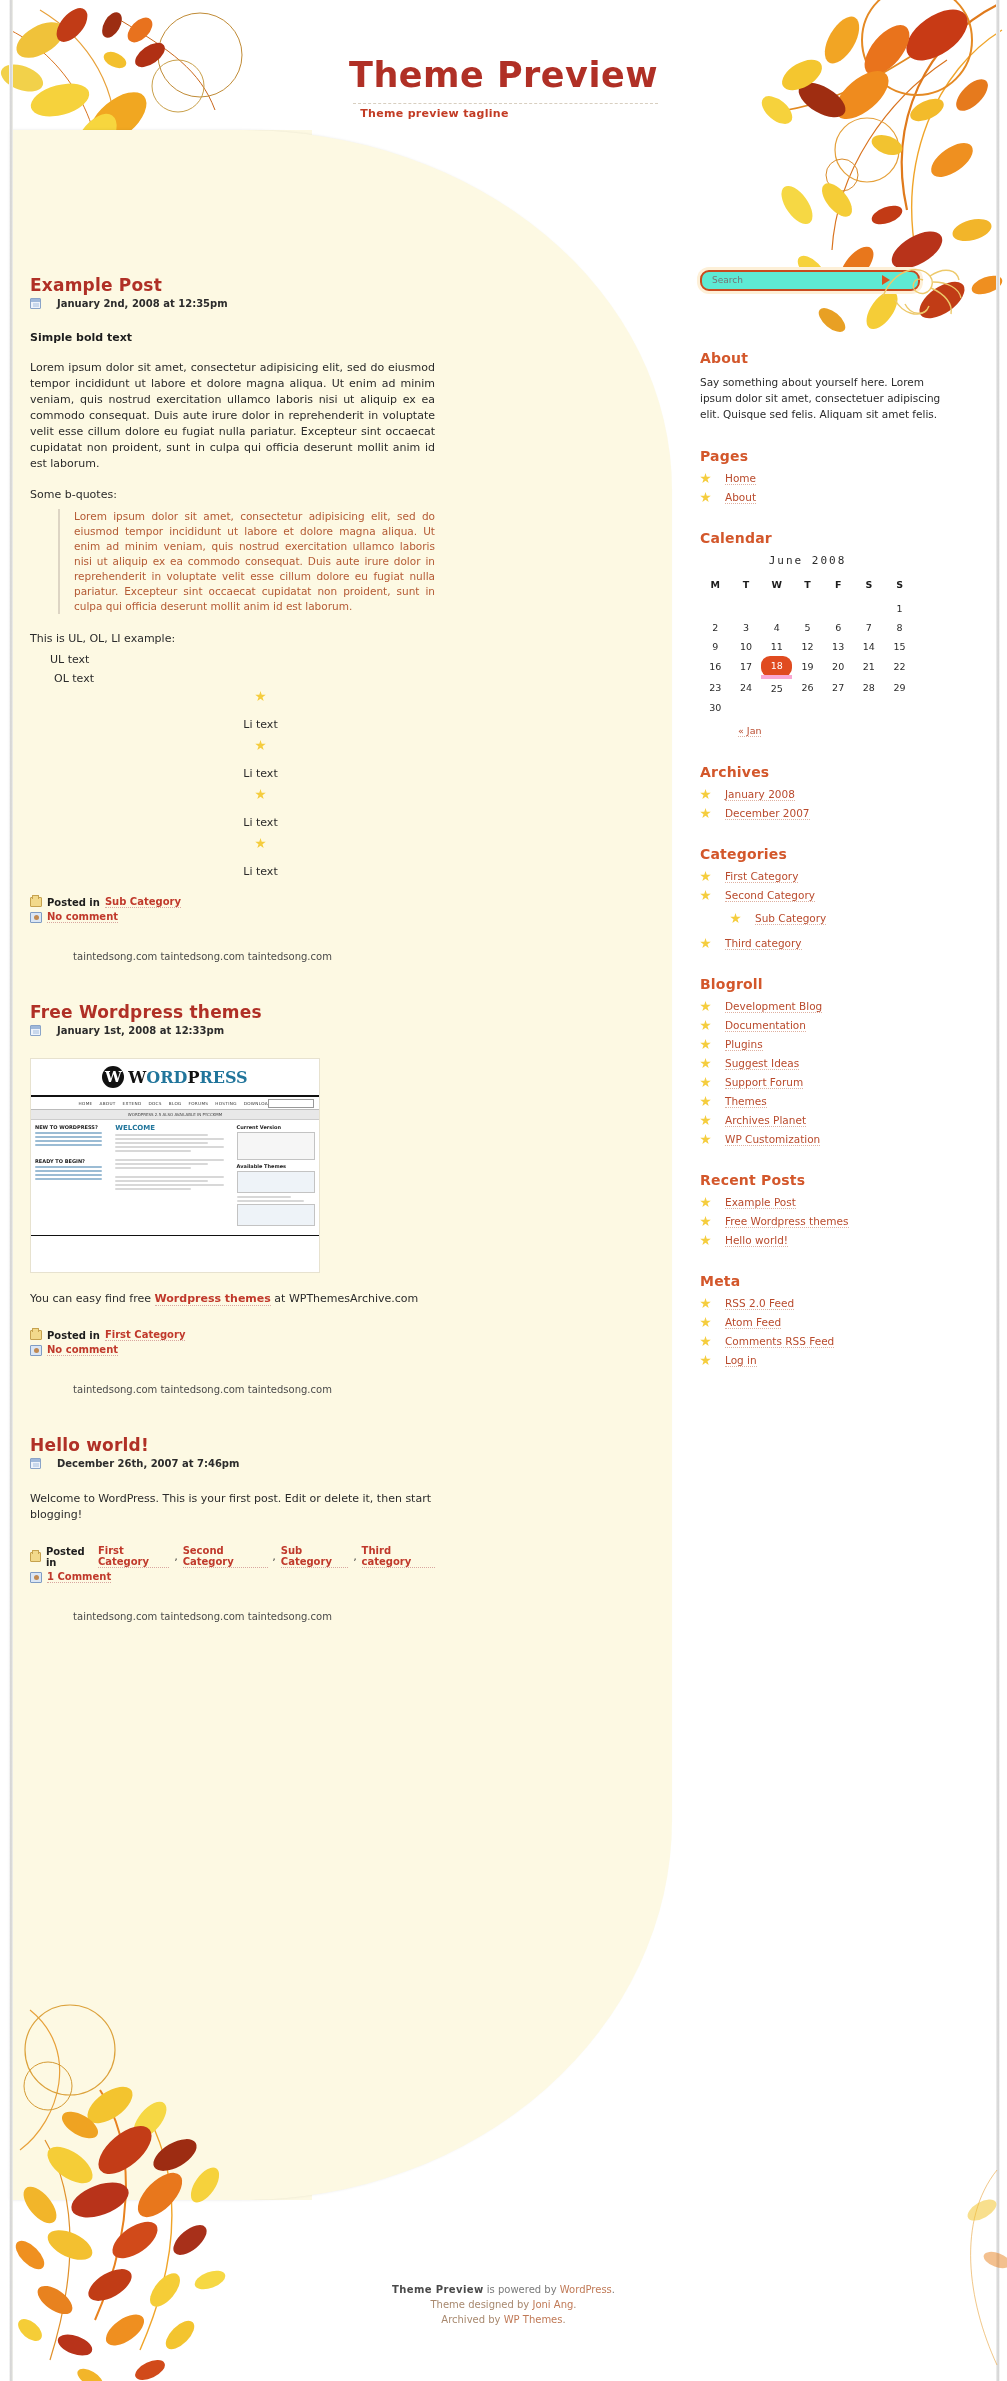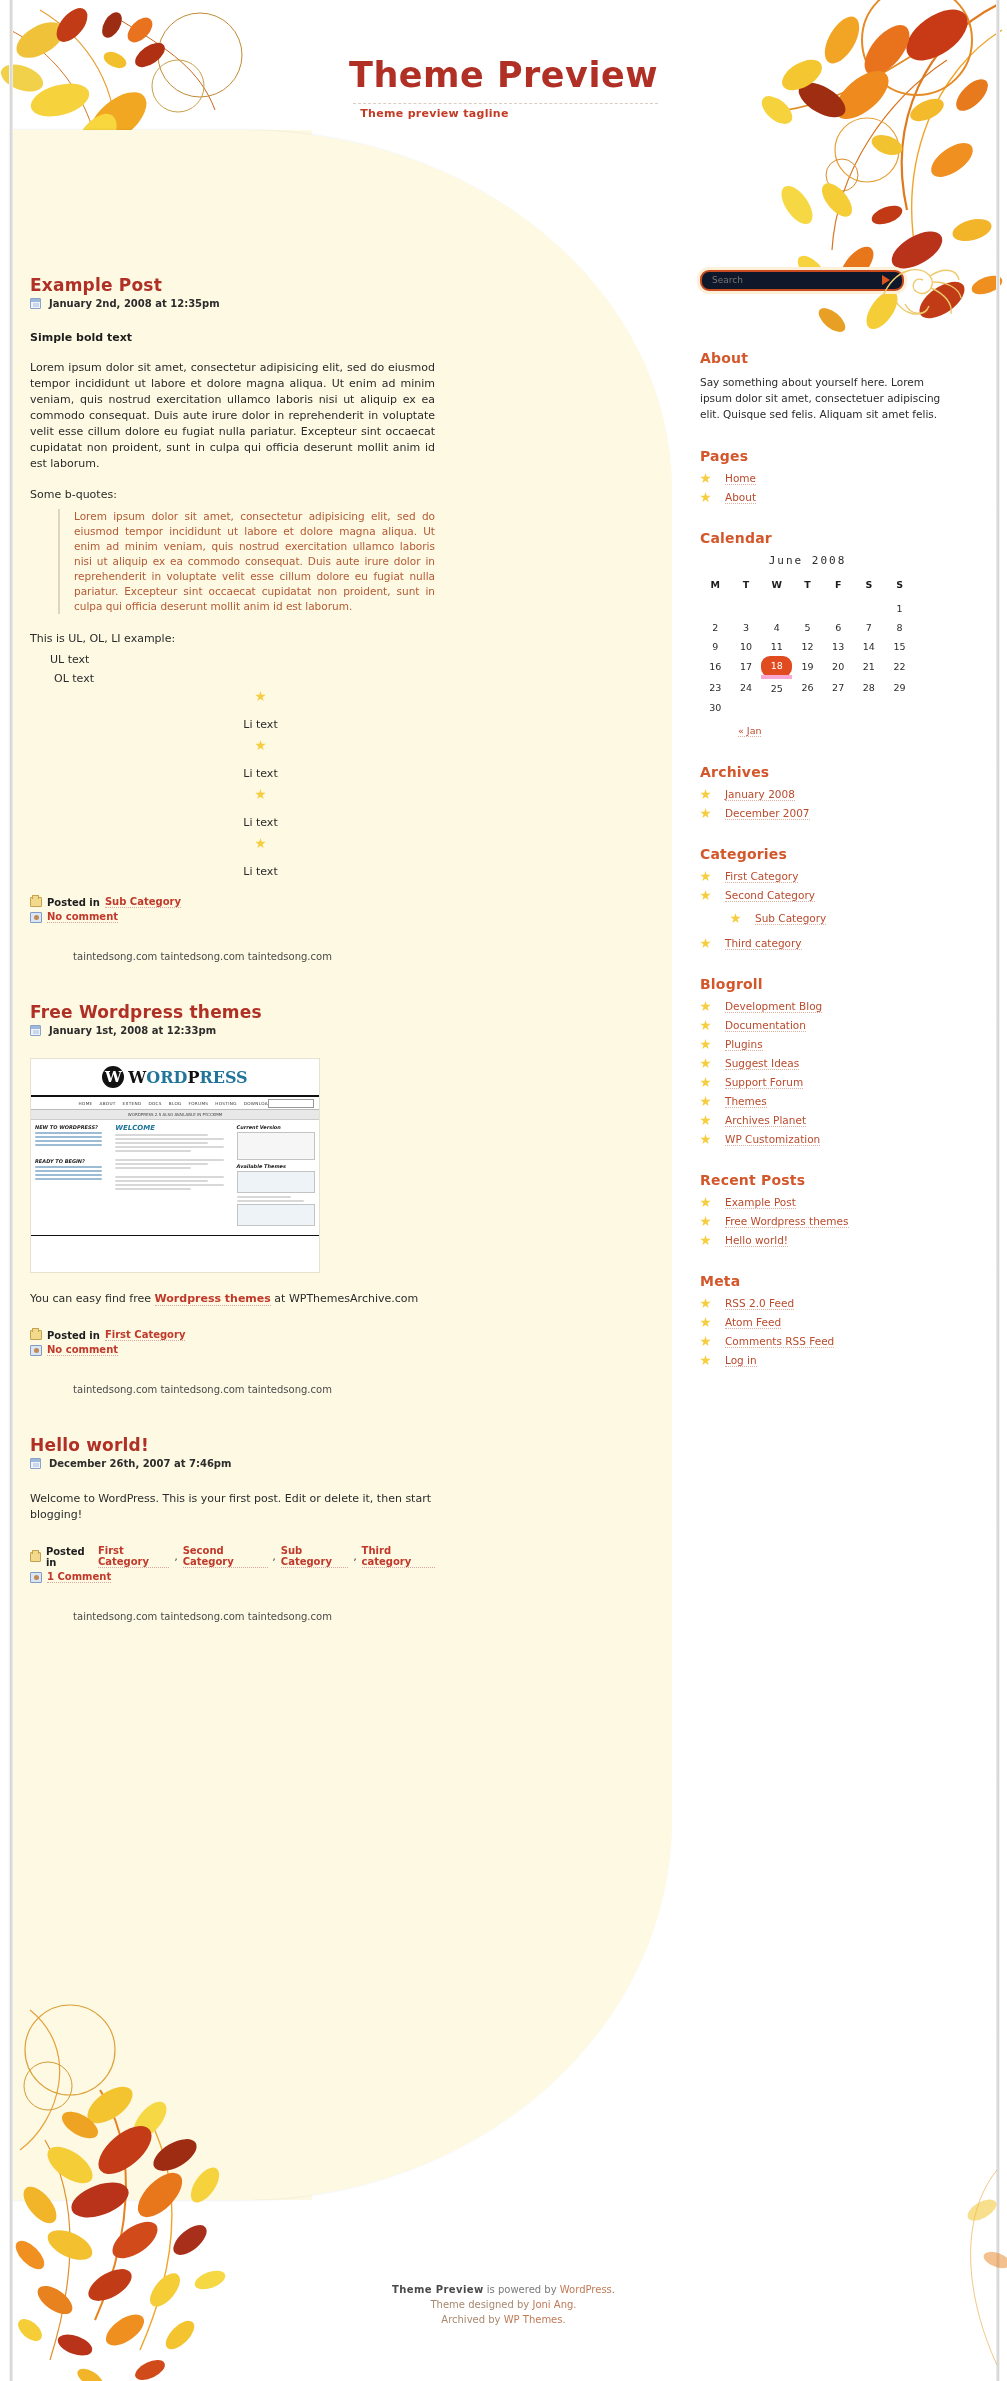--- a/index.html
+++ b/index.html
@@ -63,21 +63,21 @@
   .content{
     position:absolute;left:30px;top:275px;width:405px;
   }
   .post{margin-bottom:0;}
   .post-title{
     font-size:17px;font-weight:bold;color:#b03026;margin:0 0 3px 0;
     letter-spacing:.2px;
   }
   .post-date{
     font-size:10px;font-weight:bold;color:#2c2c2c;
-    display:flex;align-items:center;gap:8px;margin-bottom:22px;
+    display:flex;align-items:center;gap:16px;margin-bottom:22px;
   }
   .ico-cal{
     width:11px;height:11px;display:inline-block;position:relative;
     background:#eef3fb;border:1px solid #8aa4c8;border-radius:1px;
     box-sizing:border-box;
   }
   .ico-cal:before{
     content:"";position:absolute;left:0;top:0;right:0;height:3px;background:#9fb8da;
   }
   .ico-cal:after{
@@ -143,44 +143,44 @@
     font-family:"DejaVu Serif", serif;font-size:15px;font-weight:bold;
     display:flex;align-items:center;justify-content:center;
   }
   .wp-word{font-family:"DejaVu Serif", serif;font-size:16px;font-weight:bold;color:#21759b;}
   .wp-word i{color:#111;font-style:normal;}
   .wp-nav{height:12px;display:flex;gap:7px;justify-content:center;align-items:center;
     font-size:4.2px;color:#333;border-bottom:1px solid #bbb;letter-spacing:.3px;}
   .wp-searchbox{position:absolute;right:5px;top:40px;width:44px;height:7px;border:1px solid #999;background:#fff;}
   .wp-banner{height:9px;background:#e8e8e8;border-bottom:1px solid #ccc;
     font-size:4px;color:#444;display:flex;align-items:center;justify-content:center;}
-  .wp-cols{display:flex;gap:13px;padding:4px;font-style:italic;}
+  .wp-cols{display:flex;gap:13px;padding:4px;}
   .wp-c1{width:72px;}
   .wp-c2{width:116px;}
   .wp-c3{width:84px;}
   .wp-head{font-size:5px;font-weight:bold;color:#222;margin-bottom:2px;}
   .wp-line{height:2px;background:#d8d8d8;margin-bottom:2px;border-radius:1px;}
   .wp-line.s{width:70%;}
   .wp-line.m{width:86%;}
   .wp-blue{height:2px;background:#9bbcd4;margin-bottom:2px;border-radius:1px;}
   .wp-box{border:1px solid #c3c3c3;background:#f6f6f6;height:26px;margin-bottom:3px;}
   .wp-box2{border:1px solid #c3c3c3;background:#eef3f8;height:20px;margin-bottom:3px;}
   .wp-bigtitle{font-size:7px;font-weight:bold;color:#21759b;margin-bottom:2px;}
   .wp-foot-rule{height:1px;background:#111;margin:2px 0;}
 
   
   .sidebar{
     position:absolute;left:700px;top:268px;width:250px;
   }
   .searchwrap{position:relative;height:40px;margin-bottom:42px;}
   .search-input{
     width:182px;height:17px;border:2px solid #c94a1e;border-radius:9px;
-    background:#0f172a;box-shadow:0 0 0 3px #fdf0d8;
+    background:#5eead4;box-shadow:0 0 0 3px #fdf0d8;
     font-family:"DejaVu Sans", sans-serif;font-size:9px;color:#9a6b4f;
-    padding:0 8px 0 10px;box-sizing:content-box;outline:none;
+    padding:0 24px 0 10px;box-sizing:content-box;outline:none;
   }
   .search-arrow{
     position:absolute;left:182px;top:7px;width:0;height:0;
     border-left:8px solid #d9541f;border-top:5px solid transparent;border-bottom:5px solid transparent;
   }
   .search-arrow:after{
     content:"";position:absolute;left:-8px;top:-2px;width:5px;height:4px;background:#d9541f;
   }
   .sb-h{
     font-size:14px;font-weight:bold;color:#d3572b;margin:0 0 8px 0;letter-spacing:.2px;

